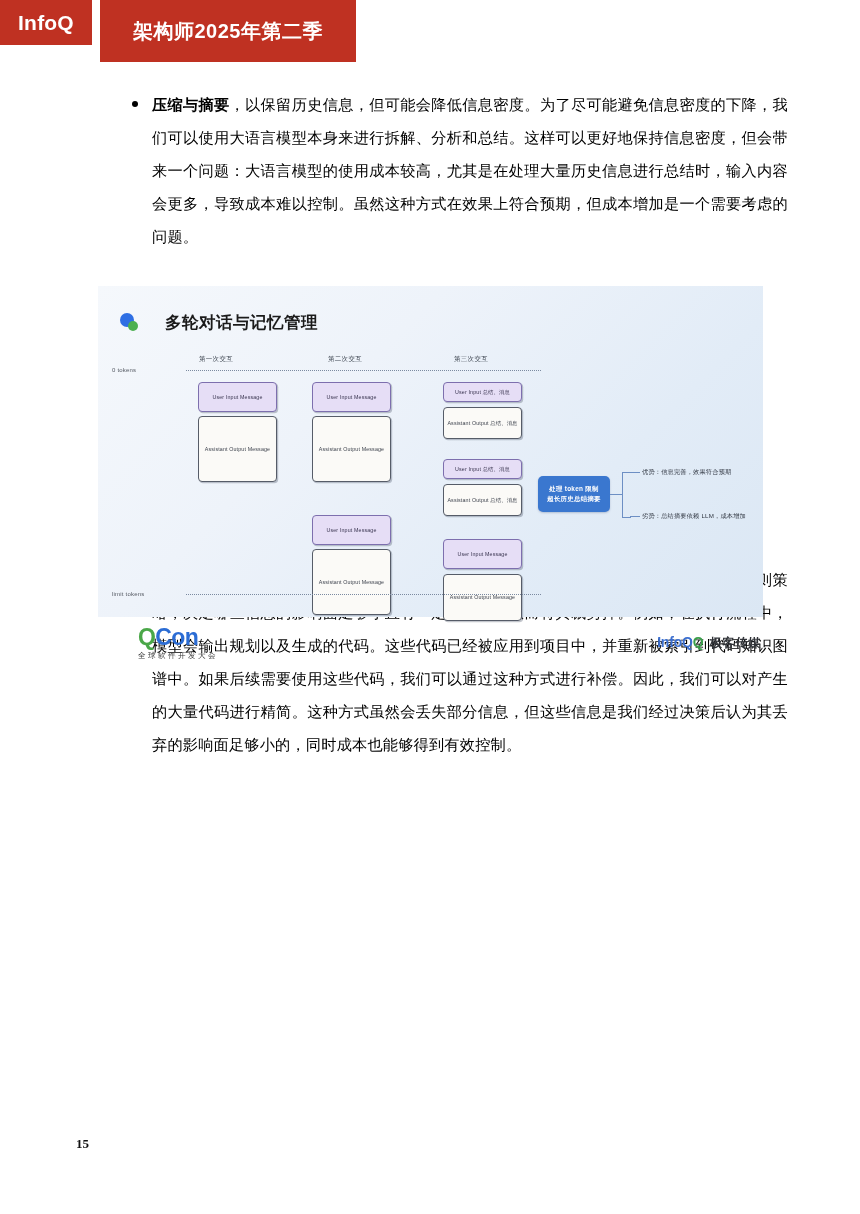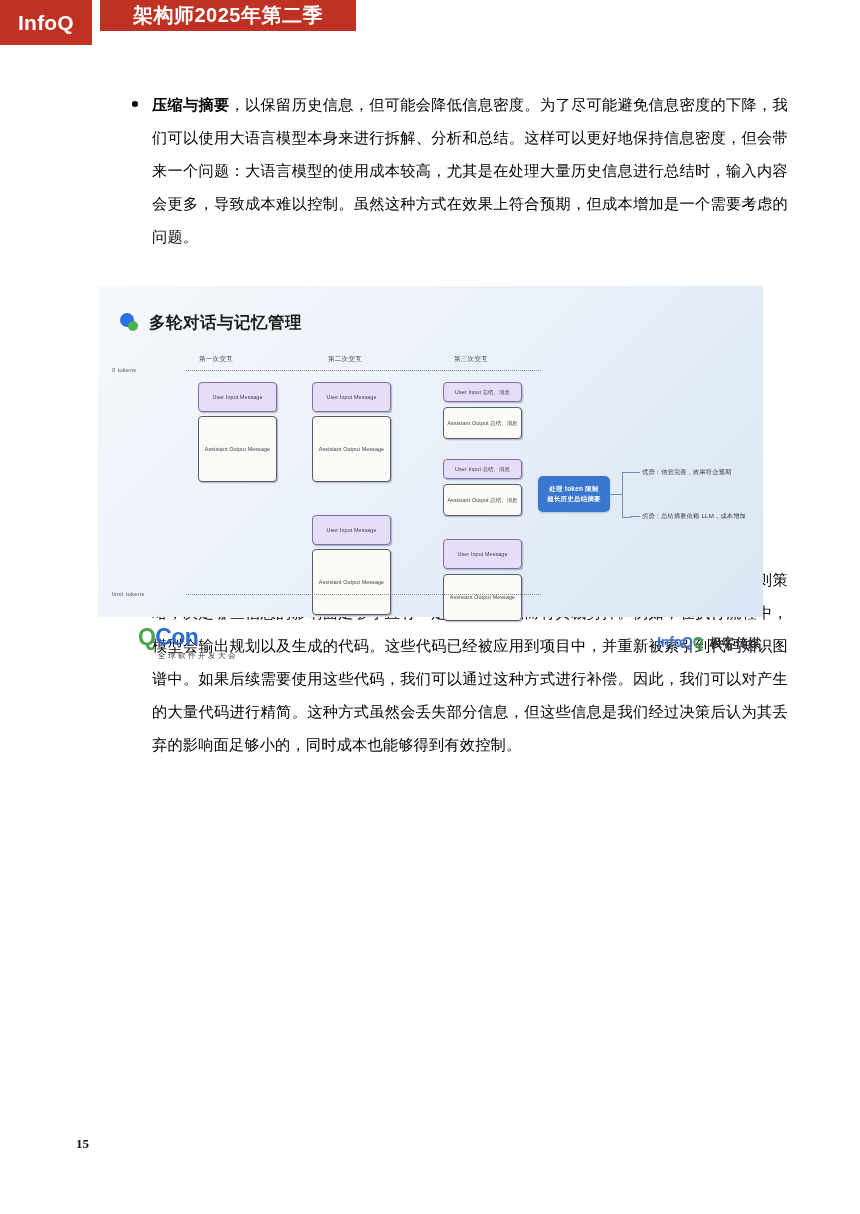--- a/index.html
+++ b/index.html
@@ -37,21 +37,21 @@
     color: #ffffff;
     font-family: "Liberation Sans", sans-serif;
     font-size: 21px;
     font-weight: 600;
     letter-spacing: .2px;
   }
   .hdr-title {
     position: absolute;
     top: 0; left: 100px;
     width: 256px;
-    height: 31px;
+    height: 62px;
     background: #bf3122;
     display: flex;
     align-items: center;
     justify-content: center;
   }
   .hdr-title span {
     color: #ffffff;
     font-family: "Liberation Sans", sans-serif;
     font-size: 20px;
     font-weight: 600;
@@ -102,21 +102,21 @@
     width: 665px;
     height: 331px;
     background: linear-gradient(135deg, #f5f8fc 0%, #eef3fa 35%, #e2ecf7 70%, #dbe7f4 100%);
   }
   .slide-title {
     position: absolute;
     left: 22px;
     top: 26px;
     display: flex;
     align-items: center;
-    gap: 9px;
+    gap: 25px;
   }
   .dot-mark {
     position: relative;
     width: 20px;
     height: 20px;
   }
   .dot-blue {
     position: absolute;
     left: 0; top: 0;
     width: 14px; height: 14px;
@@ -240,21 +240,20 @@
     line-height: 1;
   }
   .qcon-main .q { color: #4aa748; }
   .qcon-main .c { color: #2b6cd4; }
   .qcon-sub {
     font-family: "Liberation Sans", sans-serif;
     font-size: 7.6px;
     color: #3a3a3a;
     letter-spacing: 2.4px;
     margin-top: 2px;
-    text-align: center;
   }
   .infoq-media {
     position: absolute;
     right: 2px;
     top: 348px;
     display: flex;
     align-items: baseline;
     gap: 6px;
   }
   .iq-word {

